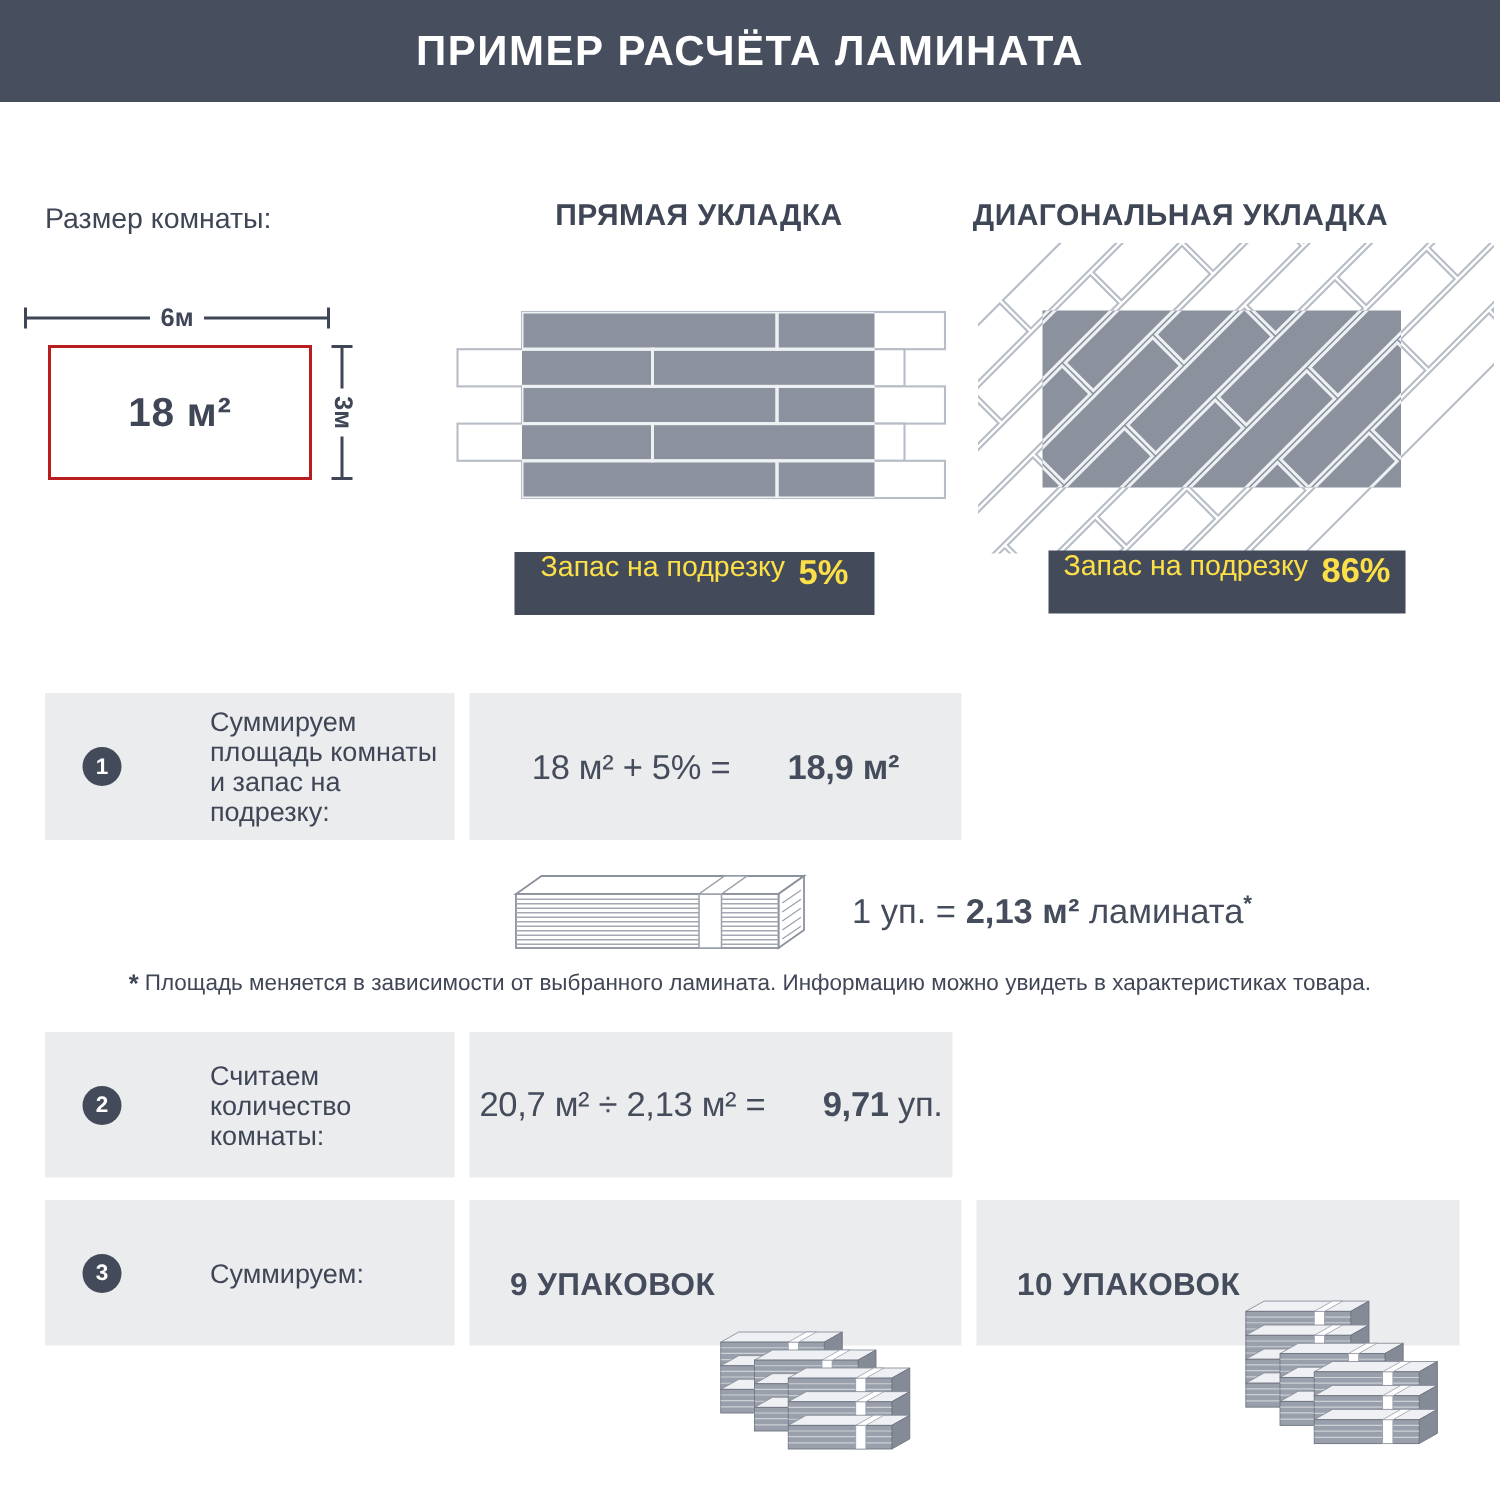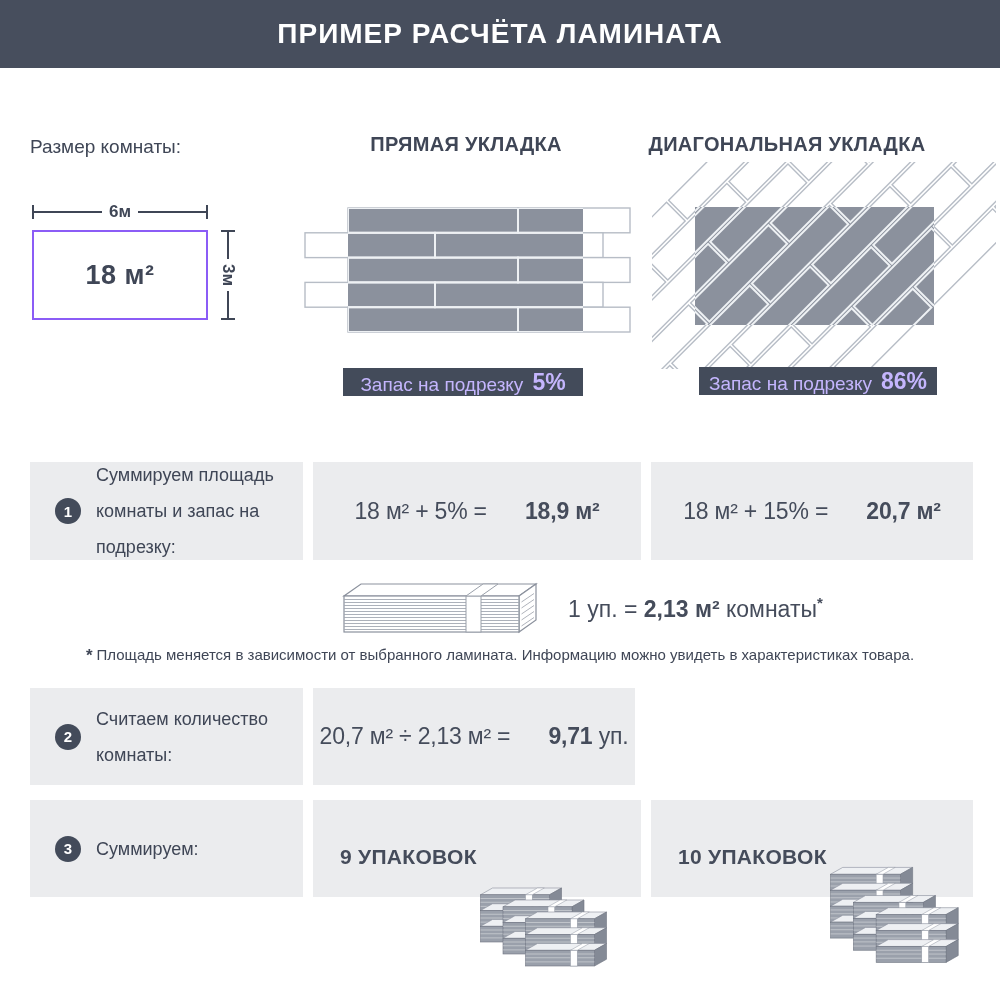--- a/index.html
+++ b/index.html
@@ -21,44 +21,44 @@
 
   
   .room-label { left:30px; top:136px; font-size:19px; }
   .col-title { top:133px; font-size:20px; font-weight:bold; text-align:center; letter-spacing:.3px; }
   .col-title.straight { left:300px; width:332px; }
   .col-title.diagonal { left:626px; width:322px; }
 
   
   .room-rect {
     left:32px; top:230px; width:176px; height:90px;
-    border:2px solid #8b5cf6; background:#fff;
+    border:2px solid #b91c1c; background:#fff;
     display:flex; align-items:center; justify-content:center;
   }
   .room-rect .area { font-size:27px; font-weight:bold; letter-spacing:.5px; }
-  .dim-h { left:32px; top:204px; width:176px; height:16px; display:flex; align-items:center; }
+  .dim-h { left:16px; top:204px; width:204px; height:16px; display:flex; align-items:center; }
   .dim-h .tick { width:2px; height:14px; background:#3f4656; }
   .dim-h .line { flex:1; height:2px; background:#3f4656; }
   .dim-h .lbl { padding:0 7px; font-size:17px; font-weight:600; }
   .dim-v { left:219px; top:230px; width:18px; height:90px; display:flex; flex-direction:column; align-items:center; }
   .dim-v .tick { height:2px; width:14px; background:#3f4656; }
   .dim-v .line { flex:1; width:2px; background:#3f4656; }
   .dim-v .lbl { padding:6px 0; font-size:17px; font-weight:600; transform:rotate(90deg); }
 
   
   .p-out rect { fill:#fff; stroke:#b7bdc6; stroke-width:1.4; }
   .room-fill { fill:#8b919d; }
   .p-in rect { fill:none; stroke:#eef1f4; stroke-width:2; }
   #straight-svg { left:300px; top:203px; }
   #diag-svg { left:652px; top:162px; }
 
   
   .trim-badge {
-    background:#434b5a; color:#c4b5fd; height:28px;
-    display:flex; align-items:flex-end; justify-content:center; gap:9px;
+    background:#434b5a; color:#fde047; height:42px;
+    display:flex; align-items:flex-start; justify-content:center; gap:9px;
   }
   .trim-badge .t { font-size:19px; }
   .trim-badge .v { font-size:23px; font-weight:bold; }
   .badge-straight { left:343px; top:368px; width:240px; }
   .badge-diagonal { left:699px; top:367px; width:238px; }
 
   
   .step-row { left:30px; width:943px; display:flex; gap:10px; }
   .row-1 { top:462px; height:98px; }
   .row-2 { top:688px; height:97px; }
@@ -66,21 +66,21 @@
   .cell { background:#ebecee; display:flex; align-items:center; }
   .cell.label { width:273px; padding-left:25px; }
   .cell.c2 { width:328px; justify-content:center; }
   .cell.c3 { width:322px; justify-content:center; }
   .cell.left2 { justify-content:flex-start; padding-left:27px; }
   .step-num {
     min-width:26px; width:26px; height:26px; border-radius:50%;
     background:#434b5a; color:#fff; font-size:15px; font-weight:bold;
     display:flex; align-items:center; justify-content:center; margin-right:15px;
   }
-  .step-label { font-size:18px; line-height:36px; }
+  .step-label { font-size:18px; line-height:20px;margin-left:44px; }
   .formula { font-size:23px; letter-spacing:-.2px; color:#454c5b; white-space:nowrap; }
   .formula b { font-weight:bold;margin-left:32px; }
   .result-big { font-size:21px; font-weight:bold; letter-spacing:.3px; color:#454c5b;margin-top:16px; }
 
   
   #bigpack-svg { left:340px; top:580px; }
   .pack-note { left:568px; top:594px; font-size:23px; color:#454c5b; white-space:nowrap; }
   .pack-note b { font-weight:bold; }
   .pack-note sup { font-size:15px; font-weight:bold; }
   .bp-outline { fill:#fff; stroke:#8b919d; stroke-width:1.2; }
@@ -292,23 +292,20 @@
 </div>
 
 <div class="abs step-row row-1">
   <div class="cell label">
     <span class="step-num">1</span>
     <span class="step-label">Суммируем площадь комнаты и запас на подрезку:</span>
   </div>
   <div class="cell c2">
     <span class="formula"><span>18 м² + 5% = </span><b>18,9 м²</b><span></span></span>
   </div>
-  <div class="cell c3">
-    <span class="formula"><span>18 м² + 15% = </span><b>20,7 м²</b><span></span></span>
-  </div>
 </div>
 
 <svg id="bigpack-svg" class="abs" width="220" height="58" viewBox="0 0 220 58">
   <polygon class="bp-outline" points="4,16 179,16 196,4 21,4"></polygon>
   <polygon class="bp-outline" points="179,16 196,4 196,40 179,52"></polygon>
   <rect class="bp-outline" x="4" y="16" width="175" height="36"></rect>
   <g id="bigpack-lines">
       <line x1="4" y1="19.5" x2="179" y2="19.5"></line>
       <line x1="4" y1="22.5" x2="179" y2="22.5"></line>
       <line x1="4" y1="25.5" x2="179" y2="25.5"></line>
@@ -324,21 +321,21 @@
   <g id="bigpack-sidelines">
       <line x1="181.5" y1="22" x2="194" y2="13.5"></line>
       <line x1="181.5" y1="28" x2="194" y2="19.5"></line>
       <line x1="181.5" y1="34" x2="194" y2="25.5"></line>
       <line x1="181.5" y1="40" x2="194" y2="31.5"></line>
       <line x1="181.5" y1="46" x2="194" y2="37.5"></line>
     </g>
   <rect class="bp-strap" x="126" y="16" width="15" height="36"></rect>
   <polygon class="bp-strap" points="126,16 141,16 158,4 143,4"></polygon>
 </svg>
-<div class="abs pack-note"><span>1 уп. = </span><b>2,13 м²</b><span> комнаты</span><sup>*</sup></div>
+<div class="abs pack-note"><span>1 уп. = </span><b>2,13 м²</b><span> ламината</span><sup>*</sup></div>
 
 <div class="abs footnote"><span class="ast">*</span><span>Площадь меняется в зависимости от выбранного ламината. Информацию можно увидеть в характеристиках товара.</span></div>
 
 <div class="abs step-row row-2">
   <div class="cell label">
     <span class="step-num">2</span>
     <span class="step-label">Считаем количество комнаты:</span>
   </div>
   <div class="cell c3">
     <span class="formula"><span>20,7 м² ÷ 2,13 м² = </span><b>9,71</b><span> уп.</span></span>

